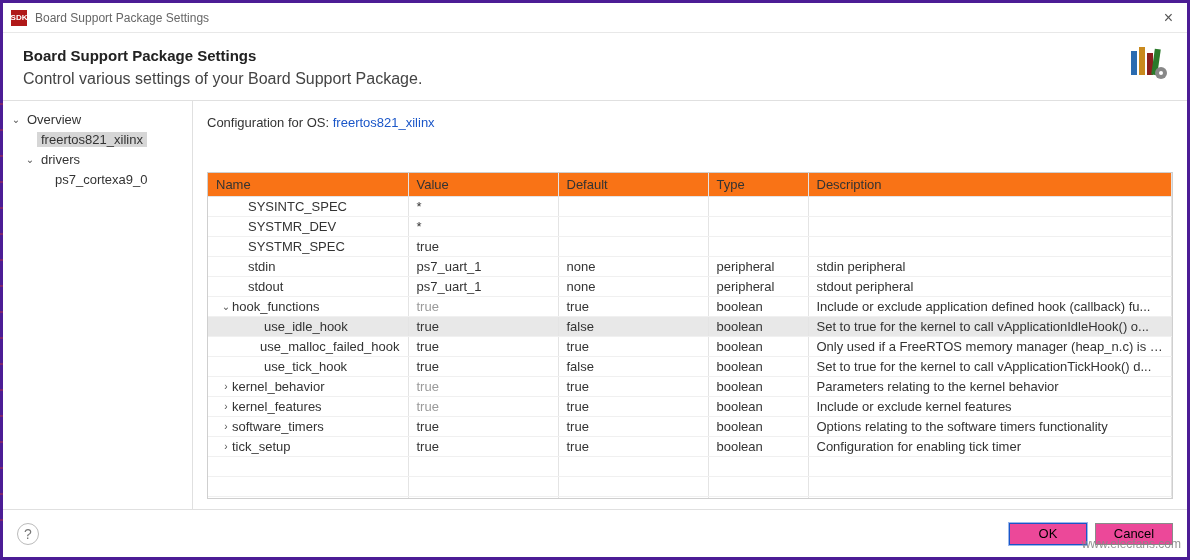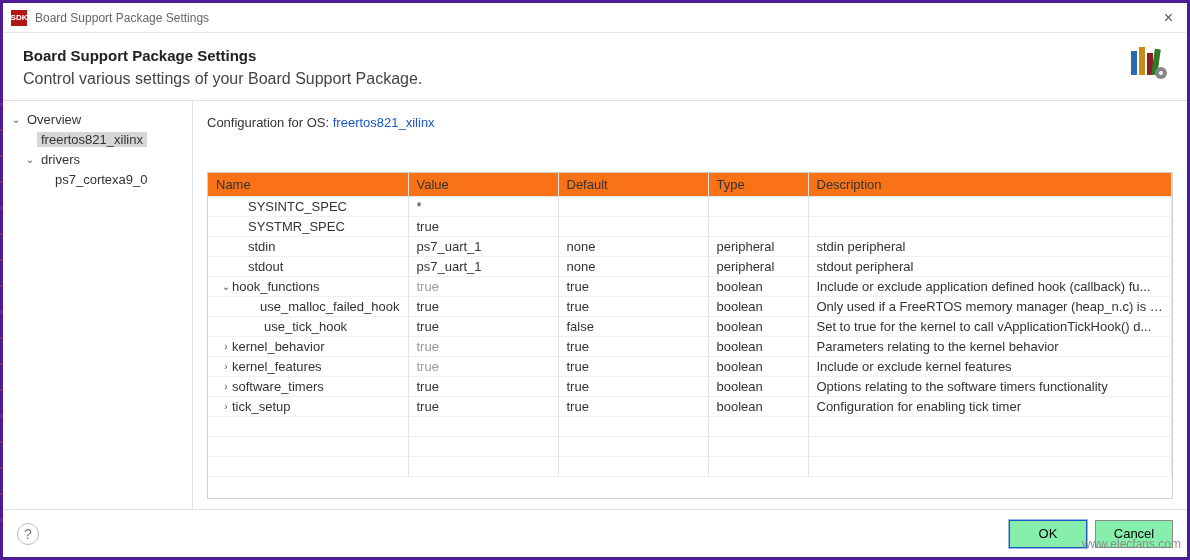--- a/index.html
+++ b/index.html
@@ -138,23 +138,23 @@
     width: 22px; height: 22px;
     border: 1px solid #bbb;
     border-radius: 50%;
     color: #777;
     display: flex; align-items: center; justify-content: center;
     font-size: 14px;
     cursor: pointer;
   }
   .footer .spacer { flex: 1; }
   .btn {
-    min-width: 78px; height: 28px;
+    min-width: 78px; height: 22px;
     border: 1px solid #8a8a8a;
-    background: #86efac;
+    background: #ec4899;
     font-size: 13px;
     cursor: pointer;
     margin-left: 8px;
   }
   .btn.primary { border: 1px solid #1a56c8; outline: 1px solid #9ab7ec; }
 
   
   .left-artifact {
     position: absolute; left: -6px; top: 100px; bottom: 20px;
     width: 6px;
@@ -254,20 +254,32 @@
                 </td>
                 <td>*</td>
                 <td></td>
                 <td></td>
                 <td></td>
               </tr>
               <tr>
                 <td>
                   <div class="name-cell" style="padding-left:20px">
                     <span class="row-arrow"></span>
+                    <span>SYSTMR_DEV</span>
+                  </div>
+                </td>
+                <td>*</td>
+                <td></td>
+                <td></td>
+                <td></td>
+              </tr>
+              <tr>
+                <td>
+                  <div class="name-cell" style="padding-left:20px">
+                    <span class="row-arrow"></span>
                     <span>SYSTMR_SPEC</span>
                   </div>
                 </td>
                 <td>true</td>
                 <td></td>
                 <td></td>
                 <td></td>
               </tr>
               <tr>
                 <td>
@@ -297,20 +309,32 @@
                 <td>
                   <div class="name-cell" style="padding-left:4px">
                     <span class="row-arrow">⌄</span>
                     <span>hook_functions</span>
                   </div>
                 </td>
                 <td class="gray-text">true</td>
                 <td>true</td>
                 <td>boolean</td>
                 <td>Include or exclude application defined hook (callback) fu...</td>
+              </tr>
+              <tr class="selected">
+                <td>
+                  <div class="name-cell" style="padding-left:36px">
+                    <span class="row-arrow"></span>
+                    <span>use_idle_hook</span>
+                  </div>
+                </td>
+                <td>true</td>
+                <td>false</td>
+                <td>boolean</td>
+                <td>Set to true for the kernel to call vApplicationIdleHook() o...</td>
               </tr>
               <tr>
                 <td>
                   <div class="name-cell" style="padding-left:36px">
                     <span class="row-arrow"></span>
                     <span>use_malloc_failed_hook</span>
                   </div>
                 </td>
                 <td>true</td>
                 <td>true</td>

